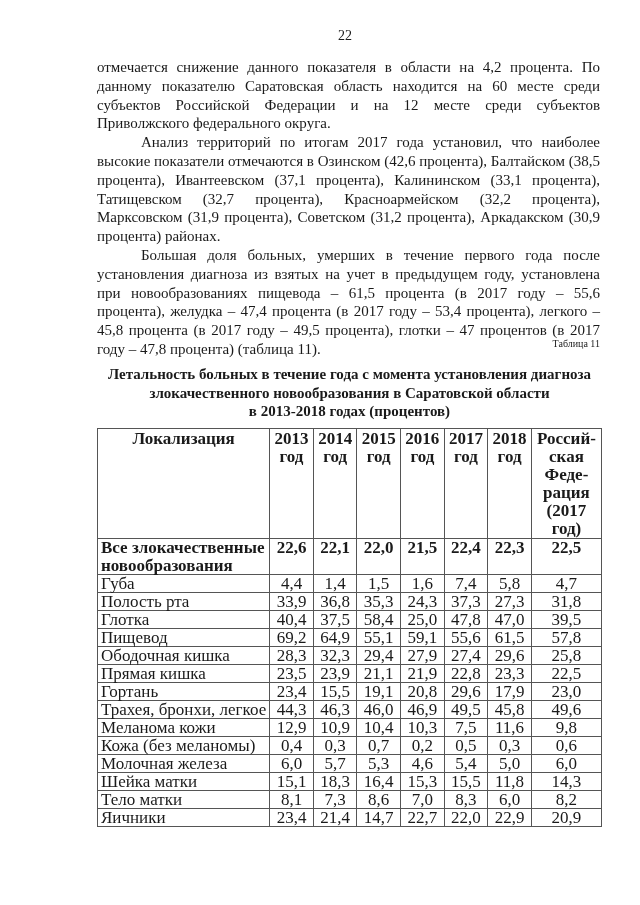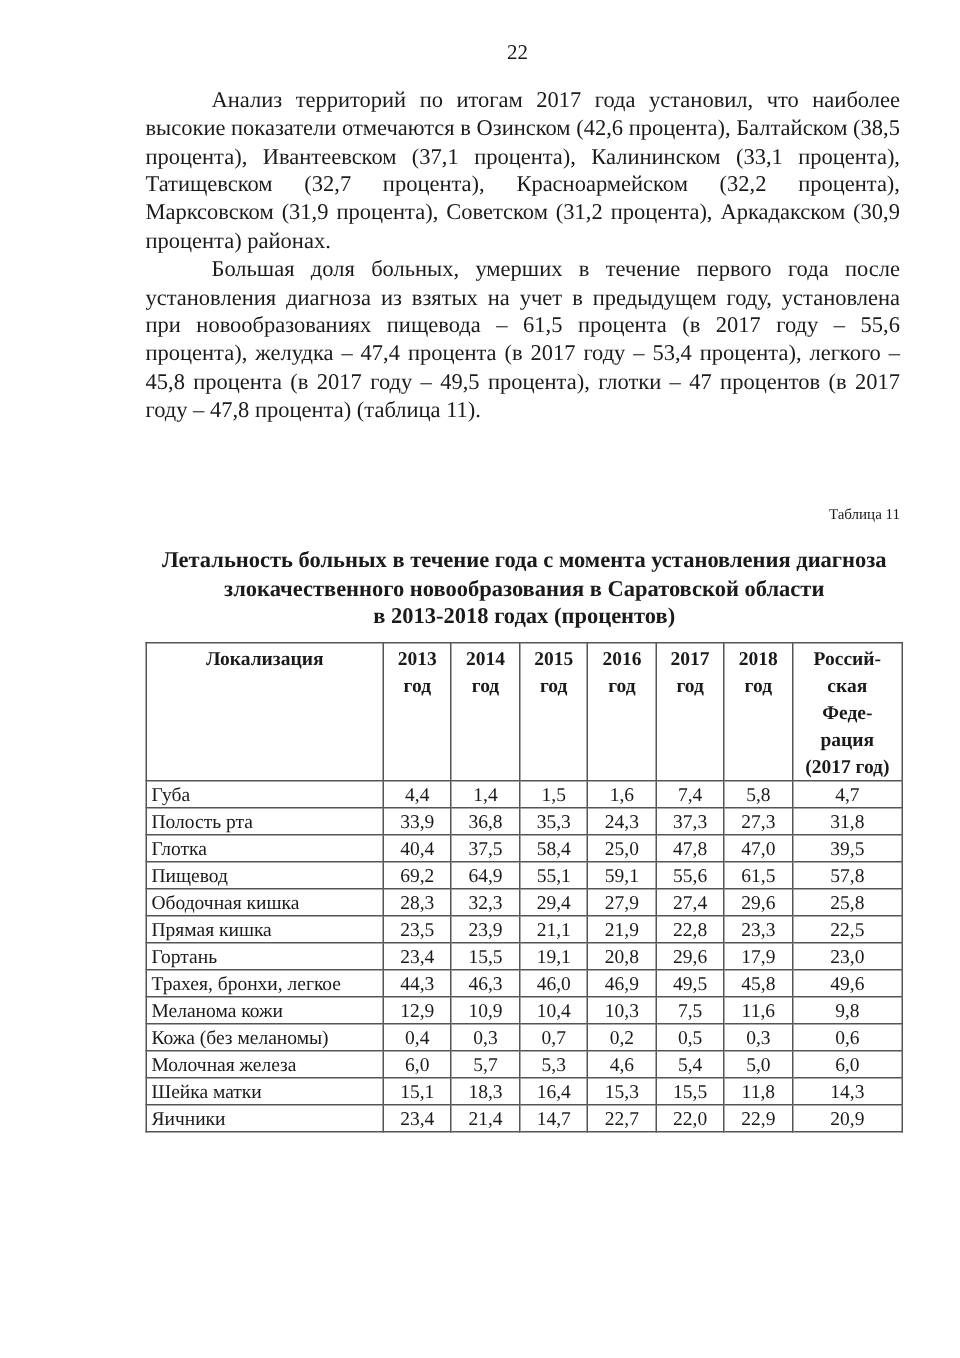--- a/index.html
+++ b/index.html
@@ -20,40 +20,41 @@
   .body-text p.indent { text-indent: 44px; }
   .table-caption-label {
     position: absolute; right: 40px; top: 338px; font-size: 10px;
   }
   .table-title {
     position: absolute; left: 97px; width: 505px; top: 365px;
     text-align: center; font-weight: bold; font-size: 15px; line-height: 18.5px;
   }
   table.data {
     position: absolute; left: 97px; top: 428px; width: 505px;
-    border-collapse: collapse; font-size: 13px;
+    border-collapse: collapse; font-size: 17px;
   }
   table.data th, table.data td {
     border: 1px solid #555; padding: 0 3px; vertical-align: top;
   }
   table.data th { font-weight: bold; text-align: center; line-height: 18px; padding-top: 1px; height: 84px; }
   table.data td { line-height: 17px; height: 17px; text-align: center; }
   table.data td.loc { text-align: left; white-space: nowrap; }
   table.data tr.total td { font-weight: bold; line-height: 17.5px; }
   table.data tr.total td.loc { white-space: normal; }
   col.c0 { width: 159px; }
   col.cy { width: 46px; }
   col.crf { width: 74px; }
 </style>
 </head>
 <body>
 
 <div class="page-number">22</div>
 
 <div class="body-text">
+  <p>отмечается снижение данного показателя в области на 4,2 процента. По данному показателю Саратовская область находится на 60 месте среди субъектов Российской Федерации и на 12 месте среди субъектов Приволжского федерального округа.</p>
   <p class="indent">Анализ территорий по итогам 2017 года установил, что наиболее высокие показатели отмечаются в Озинском (42,6 процента), Балтайском (38,5 процента), Ивантеевском (37,1 процента), Калининском (33,1 процента), Татищевском (32,7 процента), Красноармейском (32,2 процента), Марксовском (31,9 процента), Советском (31,2 процента), Аркадакском (30,9 процента) районах.</p>
   <p class="indent">Большая доля больных, умерших в течение первого года после установления диагноза из взятых на учет в предыдущем году, установлена при новообразованиях пищевода – 61,5 процента (в 2017 году – 55,6 процента), желудка – 47,4 процента (в 2017 году – 53,4 процента), легкого – 45,8 процента (в 2017 году – 49,5 процента), глотки – 47 процентов (в 2017 году – 47,8 процента) (таблица 11).</p>
 </div>
 
 <div class="table-caption-label">Таблица 11</div>
 
 <div class="table-title">
   <div>Летальность больных в течение года с момента установления диагноза</div>
   <div>злокачественного новообразования в Саратовской области</div>
   <div>в 2013-2018 годах (процентов)</div>
@@ -100,20 +101,30 @@
       <th>
         <div>Россий-</div>
         <div>ская</div>
         <div>Феде-</div>
         <div>рация</div>
         <div>(2017 год)</div>
       </th>
     </tr>
   </thead>
   <tbody id="table-body">
+      <tr class="total">
+        <td class="loc">Все злокачественные новообразования</td>
+        <td>22,6</td>
+        <td>22,1</td>
+        <td>22,0</td>
+        <td>21,5</td>
+        <td>22,4</td>
+        <td>22,3</td>
+        <td>22,5</td>
+      </tr>
       <tr>
         <td class="loc">Губа</td>
         <td>4,4</td>
         <td>1,4</td>
         <td>1,5</td>
         <td>1,6</td>
         <td>7,4</td>
         <td>5,8</td>
         <td>4,7</td>
       </tr>
@@ -221,20 +232,30 @@
         <td class="loc">Шейка матки</td>
         <td>15,1</td>
         <td>18,3</td>
         <td>16,4</td>
         <td>15,3</td>
         <td>15,5</td>
         <td>11,8</td>
         <td>14,3</td>
       </tr>
       <tr>
+        <td class="loc">Тело матки</td>
+        <td>8,1</td>
+        <td>7,3</td>
+        <td>8,6</td>
+        <td>7,0</td>
+        <td>8,3</td>
+        <td>6,0</td>
+        <td>8,2</td>
+      </tr>
+      <tr>
         <td class="loc">Яичники</td>
         <td>23,4</td>
         <td>21,4</td>
         <td>14,7</td>
         <td>22,7</td>
         <td>22,0</td>
         <td>22,9</td>
         <td>20,9</td>
       </tr>
     </tbody>

